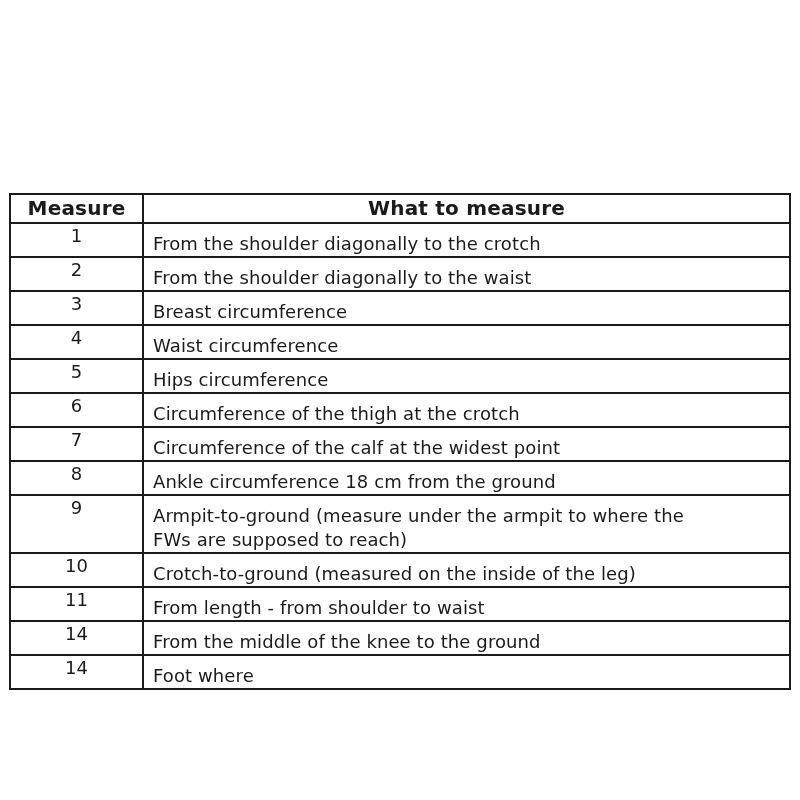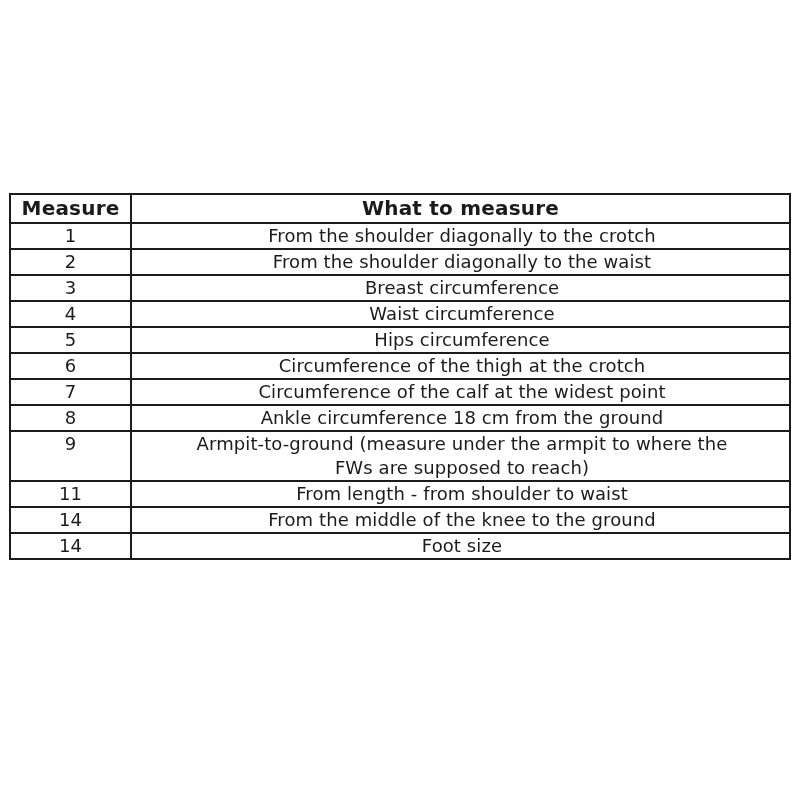--- a/index.html
+++ b/index.html
@@ -23,21 +23,21 @@
     width: 782px;
     border-collapse: collapse;
     table-layout: fixed;
     color: #1b1b1b;
   }
   table.measure-table th,
   table.measure-table td {
     border: 2px solid #1b1b1b;
     background: #ffffff;
   }
-  th.col-measure { width: 121px; }
+  th.col-measure { width: 133px; }
   table.measure-table th {
     font-size: 20px;
     font-weight: bold;
     text-align: center;
     height: 27px;
     line-height: 27px;
     padding: 0;
     letter-spacing: 0.2px;
   }
   td.num-cell {
@@ -46,24 +46,23 @@
     font-size: 18px;
     height: 24px;
     line-height: 24px;
     vertical-align: top;
     padding: 0;
   }
   td.desc-cell {
     font-size: 18px;
     line-height: 24px;
     vertical-align: top;
-    padding: 0 6px 0 9px;
+    padding: 8px 6px 0 9px;
     white-space: pre-wrap;
     letter-spacing: 0.1px;
-    text-align: center;
   }
 </style>
 </head>
 <body>
 
 <div class="page">
   <table class="measure-table">
     <thead>
       <tr>
         <th class="col-measure">Measure</th>
@@ -110,31 +109,35 @@
     <td class="num-cell">8</td>
     <td class="desc-cell">Ankle circumference 18 cm from the ground</td>
   </tr>
 
   <tr>
     <td class="num-cell">9</td>
     <td class="desc-cell">Armpit-to-ground (measure under the armpit to where the
 FWs are supposed to reach)</td>
   </tr>
 
+  <tr>
+    <td class="num-cell">10</td>
+    <td class="desc-cell">Crotch-to-ground (measured on the inside of the leg)</td>
+  </tr>
 
 
   <tr>
     <td class="num-cell">11</td>
     <td class="desc-cell">From length - from shoulder to waist</td>
   </tr>
 
   <tr>
     <td class="num-cell">14</td>
     <td class="desc-cell">From the middle of the knee to the ground</td>
   </tr>
 
   <tr>
     <td class="num-cell">14</td>
-    <td class="desc-cell">Foot size</td>
+    <td class="desc-cell">Foot where</td>
   </tr>
 </tbody>
   </table>
 </div>
 
 </body></html>

